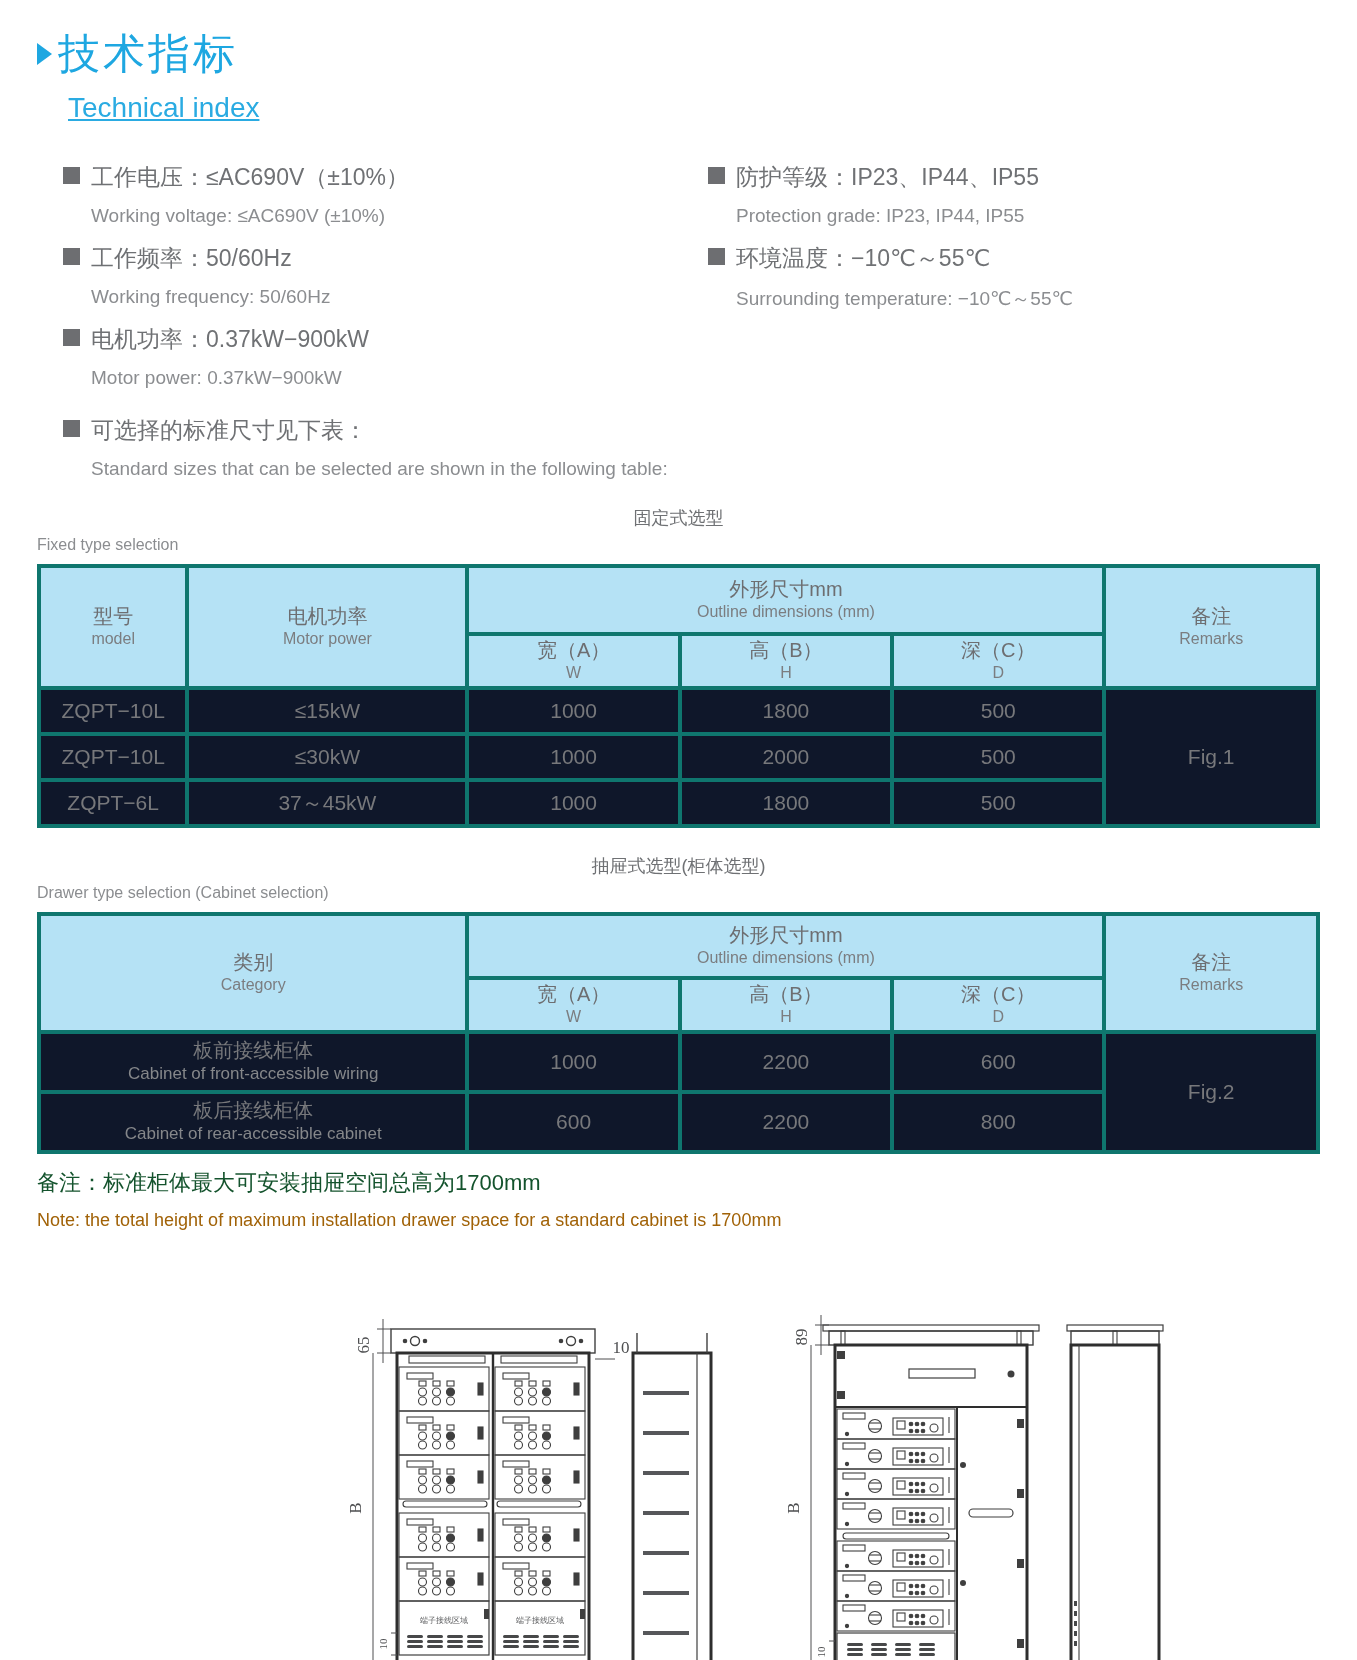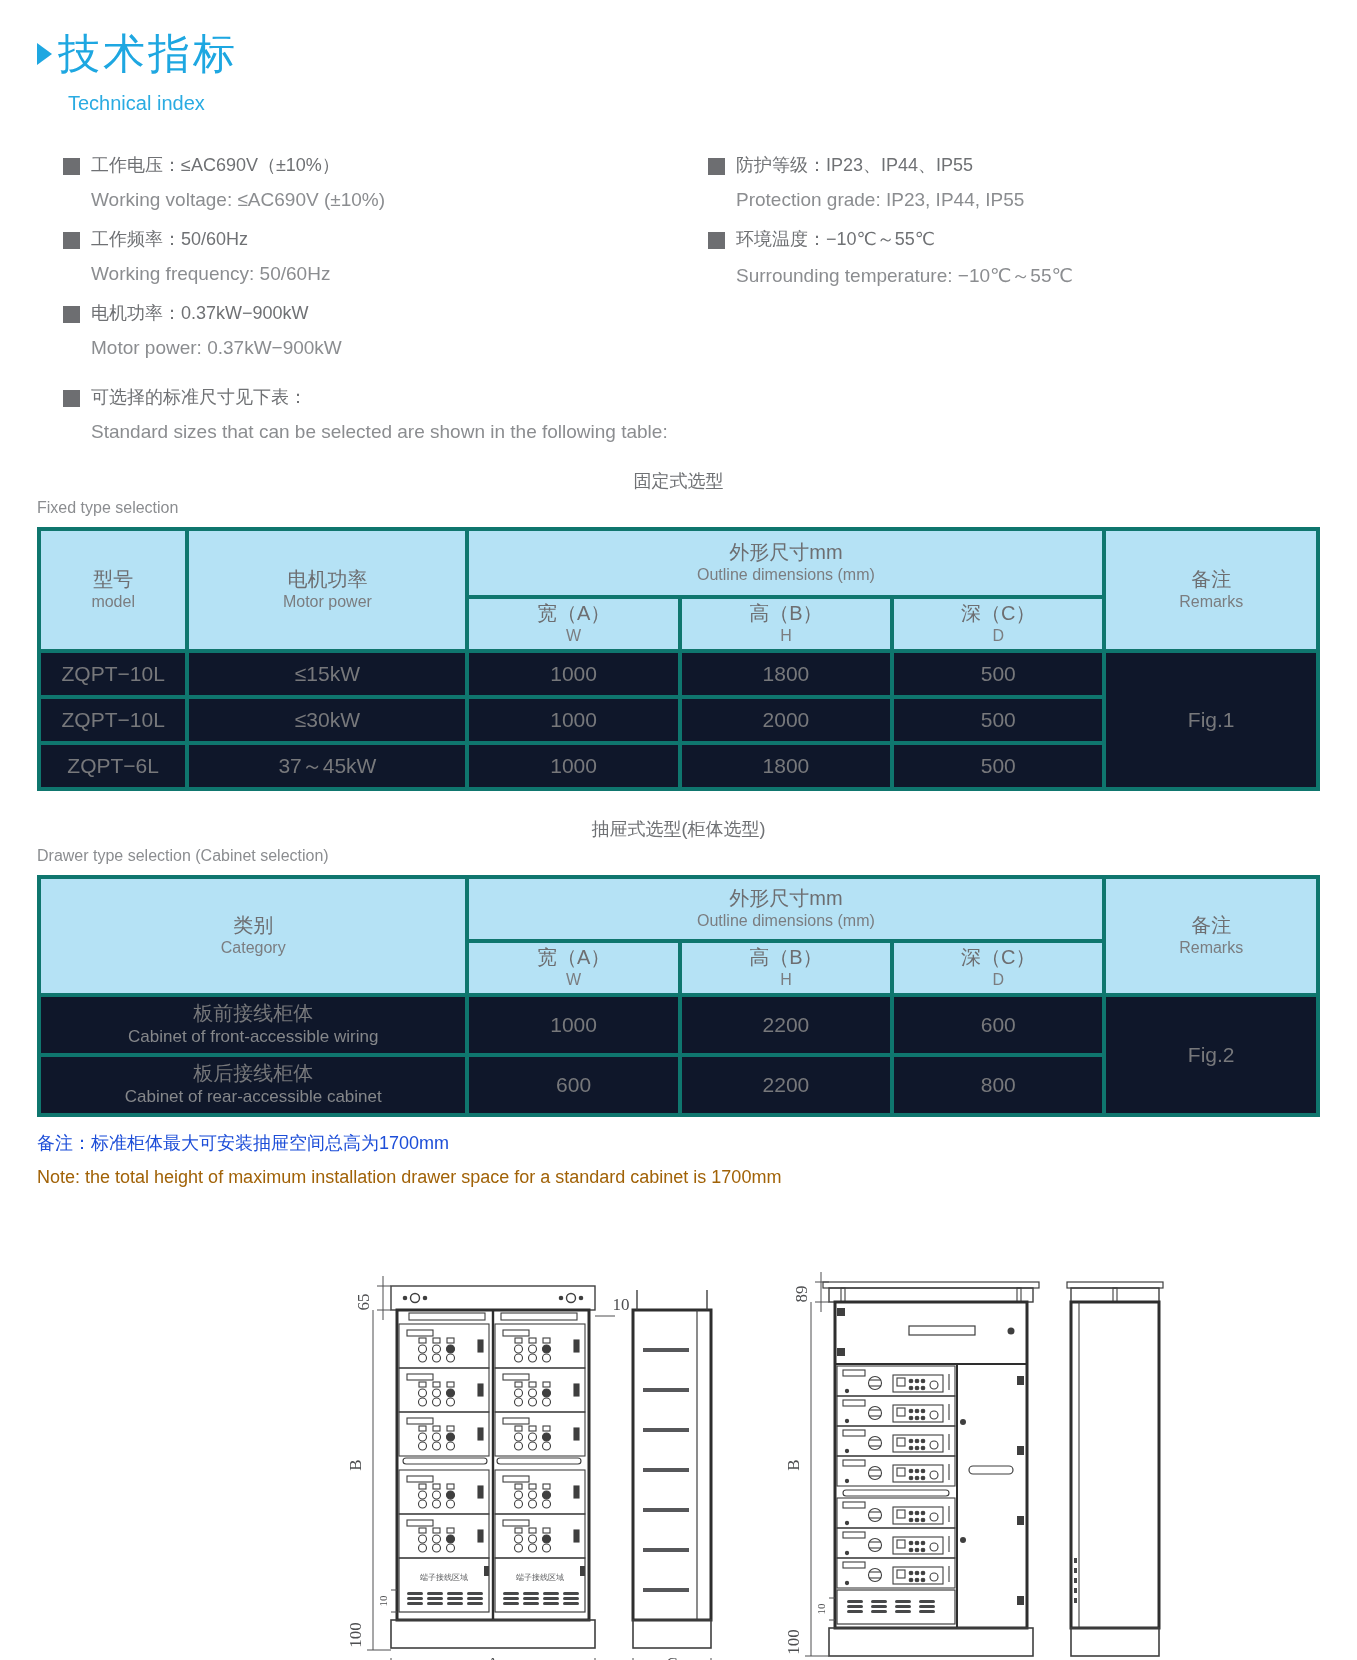--- a/index.html
+++ b/index.html
@@ -3,26 +3,26 @@
 <meta charset="utf-8">
 <style>
   html,body{margin:0;padding:0;background:#ffffff;}
   body{width:1357px;font-family:"Liberation Sans","DejaVu Sans",sans-serif;color:#77787b;}
   .page{position:relative;padding:26px 37px 30px 37px;box-sizing:border-box;}
 
   
   .title-row{display:flex;align-items:center;gap:6px;margin-left:0;}
   .tri{width:0;height:0;border-left:15px solid #1ea7e1;border-top:11px solid transparent;border-bottom:11px solid transparent;}
   .page-title{font-size:42px;color:#1ea7e1;letter-spacing:3px;font-weight:500;}
-  .page-subtitle{margin:10px 0 0 31px;font-size:20px;color:#2aabe2;}
+  .page-subtitle{margin:10px 0 0 31px;font-size:28px;color:#2aabe2;text-decoration:underline;}
 
   
   .specs{display:grid;grid-template-columns:645px 1fr;margin-top:22px;}
   .spec-item{margin-top:16px;}
-  .spec-zh{display:flex;align-items:flex-start;gap:11px;font-size:18px;color:#6f7174;margin-left:26px;}
+  .spec-zh{display:flex;align-items:flex-start;gap:11px;font-size:23px;color:#6f7174;margin-left:26px;}
   .bullet{flex:0 0 auto;width:17px;height:17px;background:#6d6e71;margin-top:5px;}
   .spec-en{margin:12px 0 0 54px;font-size:19px;color:#8b8d90;}
 
   
   .sec-zh{font-size:18px;color:#6f7174;margin:26px 0 0 0;text-align:center;}
   .sec-en{font-size:16px;color:#8b8d90;margin:6px 0 10px 0;}
 
   
   table.spec{border-collapse:collapse;table-layout:fixed;width:1283px;}
   table.spec th, table.spec td{border:4px solid #0f766e;text-align:center;vertical-align:middle;padding:0;}
@@ -34,21 +34,21 @@
   td .en{font-size:17px;color:#85878a;}
   .t1 thead tr.g th{height:64px;}
   .t1 thead tr.s th{height:50px;}
   .t1 tbody td{height:42px;}
   .t2 thead tr.g th{height:60px;}
   .t2 thead tr.s th{height:50px;}
   .t2 tbody td{height:56px;}
   .remcell{font-size:21px;}
 
   
-  .note-zh{font-size:18px;color:#1d4ed8;margin-top:14px;}
+  .note-zh{font-size:22px;color:#14532d;margin-top:14px;}
   .note-en{font-size:18px;color:#a16207;margin-top:12px;}
 
   
   .figures{display:flex;gap:18px;margin:10px 0 0 296px;align-items:flex-end;}
   .fig{text-align:center;}
   .fig svg{display:block;}
   svg text{fill:#4e4f51;}
   .dimtxt{font-family:"Liberation Serif","DejaVu Serif",serif;font-size:17px;}
   .dimsm{font-family:"Liberation Serif","DejaVu Serif",serif;font-size:11px;}
   .cjk{font-size:8px;fill:#5a5b5d;}

